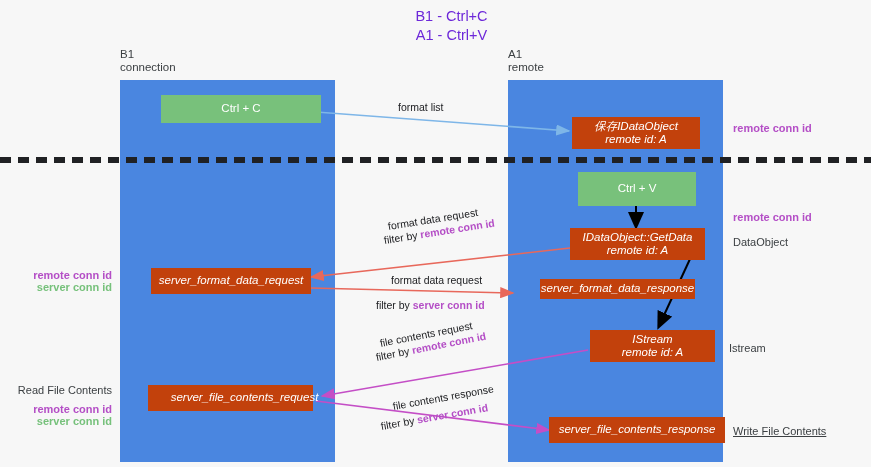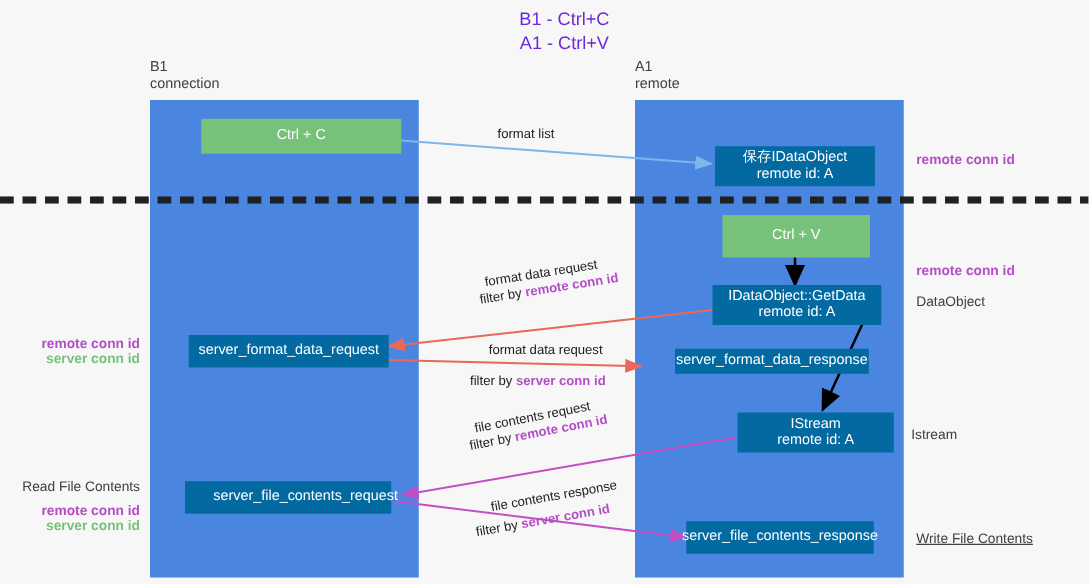--- a/index.html
+++ b/index.html
@@ -44,21 +44,21 @@
     display:flex;flex-direction:column;
     align-items:center;justify-content:center;
     color:#ffffff;
     font-size:11.5px;
     line-height:13.5px;
     text-align:center;
     padding:2px 4px;
   }
   .box .ln{display:block;white-space:nowrap;}
   .box-green{background:#78c17b;}
-  .box-orange{background:#0369a1;}
+  .box-orange{background:#c2410c;font-style:italic;}
 
   
   .sidelabel{
     position:absolute;
     font-size:11px;
     line-height:13px;
     color:#3c4043;
     white-space:nowrap;
   }
   .sidelabel.bold{font-weight:bold;}
@@ -172,21 +172,21 @@
 
   <div class="box box-orange" style="left:512px;top:279px;width:155px;height:20px;margin-left:28px;">
     <span class="ln">server_format_data_response</span>
   </div>
 
   <div class="box box-orange" style="left:590px;top:330px;width:125px;height:32px;">
     <span class="ln">IStream</span>
     <span class="ln">remote id: A</span>
   </div>
 
-  <div class="box box-orange" style="left:549px;top:417px;width:150px;height:26px;">
+  <div class="box box-orange" style="left:549px;top:417px;width:176px;height:26px;">
     <span class="ln">server_file_contents_response</span>
   </div>
 
   <div class="cap" style="left:398px;top:101px;">format list</div>
 
   <div class="cap rot-1" style="left:388px;top:220px;">format data request</div>
   <div class="cap rot-1" style="left:384px;top:234px;">
     <span>filter by </span><span class="hl-purple">remote conn id</span>
   </div>
 

